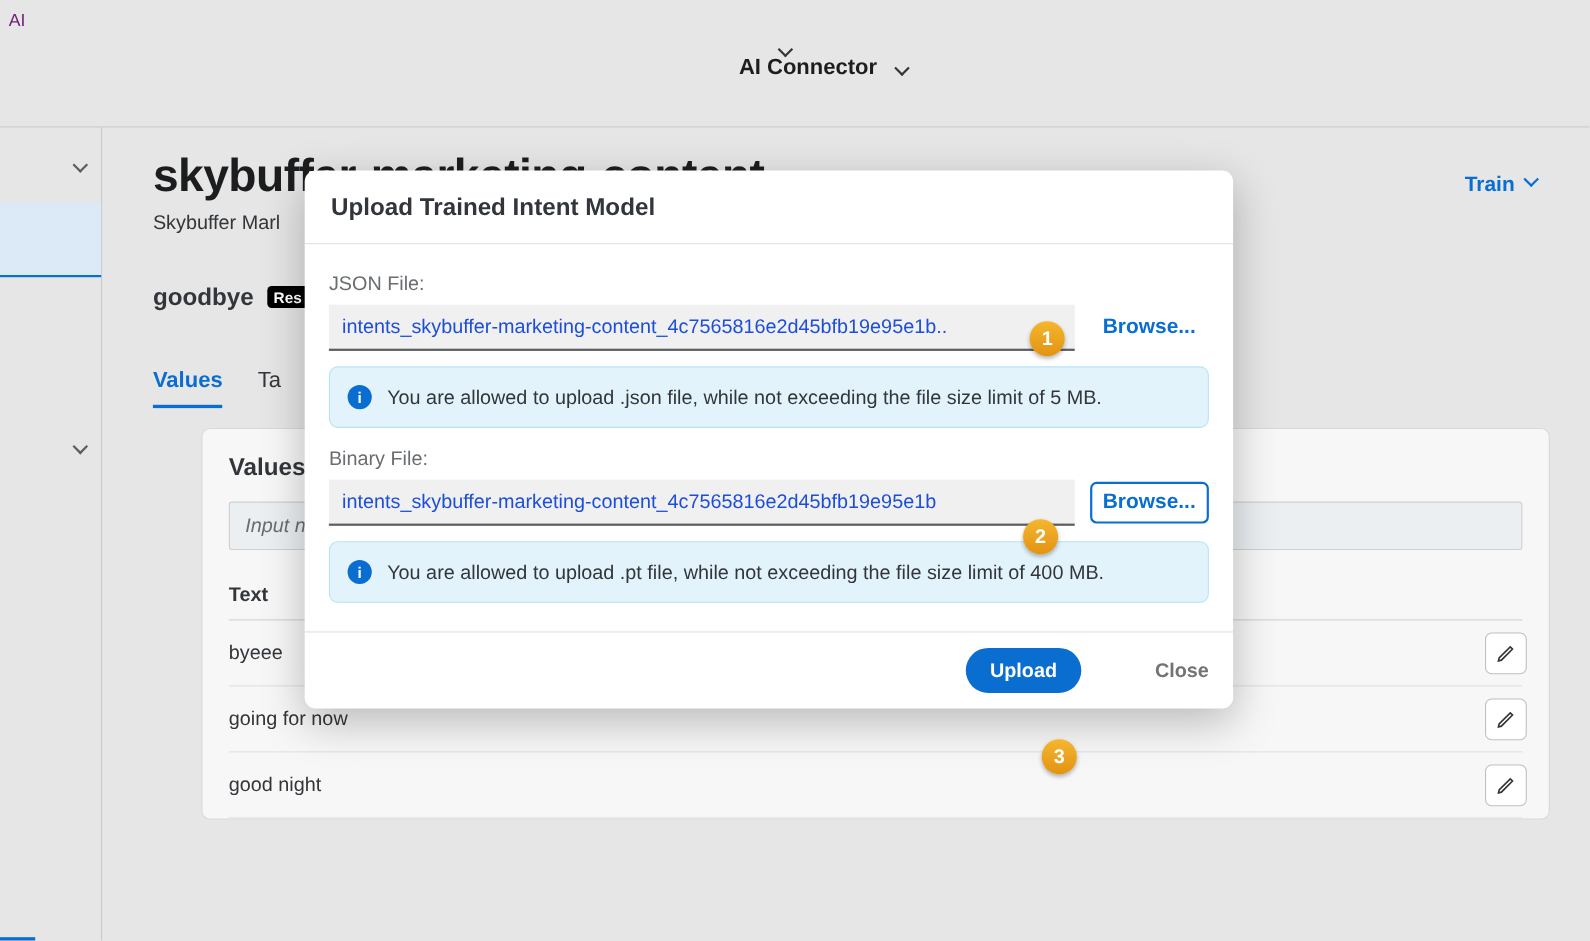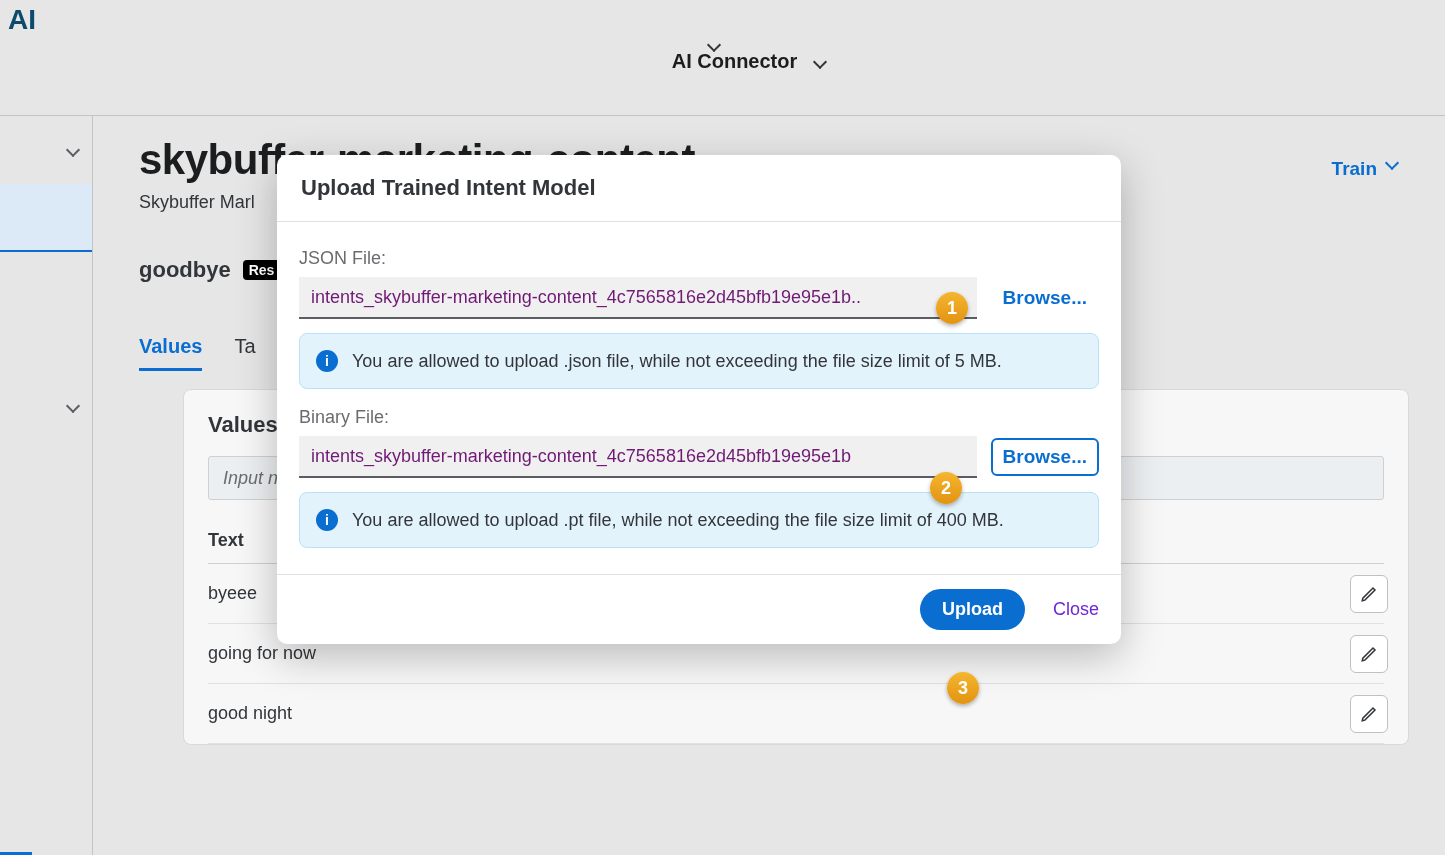--- a/index.html
+++ b/index.html
@@ -1,20 +1,20 @@
 <!DOCTYPE html>
 <html><head>
 <meta charset="utf-8">
 <style>
   * { box-sizing: border-box; margin: 0; padding: 0; }
   html, body { width: 1445px; height: 855px; font-family: -apple-system, BlinkMacSystemFont, "Segoe UI", Arial, sans-serif; background: #e6e6e6; overflow: hidden; color: #32363a; }
 
   
   .topbar { height: 40px; display:flex; align-items:center; padding-left:8px; }
-  .topbar .prod { font-weight:700; font-size:28px; color:#0c4a6e; }
+  .topbar .prod { font-weight:400; font-size:16px; color:#701a75; }
 
   
   .navbar { height:76px; border-bottom:1px solid #c4c4c4; display:flex; align-items:center; padding-left:0;flex-direction:column; }
   .nav-caret { width:10px; height:10px; border-right:2px solid #32363a; border-bottom:2px solid #32363a; transform:rotate(45deg); margin:0 18px 0 0; }
   .nav-item { display:flex; align-items:center; gap:18px; margin-left:70px; font-size:20px; font-weight:600; color:#1b1d1f; }
 
   
   .mainarea { position:absolute; top:116px; left:0; right:0; bottom:0; display:flex; }
   .leftcol { width:93px; border-right:1px solid #c4c4c4; background:#e6e6e6; display:flex; flex-direction:column; align-items:stretch; }
   .leftcol .row { height:68px; display:flex; align-items:center; justify-content:flex-end; padding-right:14px; }
@@ -42,28 +42,28 @@
   .valrow { display:flex; align-items:center; justify-content:space-between; height:60px; border-bottom:1px solid #e0e0e0; font-size:18px; }
   .valrow .editbtn { width:38px; height:38px; border:1px solid #c0c0c0; border-radius:6px; display:flex; align-items:center; justify-content:center; background:#fff; margin-right:-4px; }
   .pencil { width:18px; height:18px; }
 
   
   .dialog { position:absolute; top:155px; left:277px; width:844px; background:#fff; border-radius:10px; box-shadow:0 12px 40px rgba(0,0,0,0.25); overflow:hidden; }
   .dialog-hdr { padding:20px 24px; font-size:22px; font-weight:700; border-bottom:1px solid #e0e0e0; }
   .dialog-body { padding:18px 22px 22px 22px; }
   .field-label { font-size:18px; color:#6a6d70; margin:8px 0 8px 0; }
   .file-row { display:flex; align-items:center; gap:14px; margin-bottom:14px; }
-  .file-input { flex:1; background:#f0f0f0; border:none; border-bottom:2px solid #5a5d61; height:42px; padding:0 12px; font-size:18px; color:#701a75; overflow:hidden; white-space:nowrap; text-overflow:ellipsis; display:flex; align-items:center; }
+  .file-input { flex:1; background:#f0f0f0; border:none; border-bottom:2px solid #5a5d61; height:42px; padding:0 12px; font-size:18px; color:#1d4ed8; overflow:hidden; white-space:nowrap; text-overflow:ellipsis; display:flex; align-items:center; }
   .browse-link { color:#0a6ed1; font-weight:700; font-size:19px; padding:6px 10px; border-radius:6px; border:2px solid transparent; white-space:nowrap; }
   .browse-link.boxed { border:2px solid #0a6ed1; }
   .infobox { background:#e3f3fb; border:1px solid #b8e2f5; border-radius:8px; padding:14px 16px; display:flex; gap:14px; align-items:flex-start; font-size:18px; line-height:1.45; margin-bottom:18px; }
   .info-i { flex:none; width:22px; height:22px; border-radius:50%; background:#0a6ed1; color:#fff; font-weight:700; font-size:14px; display:flex; align-items:center; justify-content:center; font-style:normal; margin-top:2px; }
   .dialog-ftr { border-top:1px solid #e0e0e0; padding:14px 22px; display:flex; justify-content:flex-end; gap:28px; align-items:center; }
   .btn-primary { background:#0a6ed1; color:#fff; font-weight:700; font-size:18px; padding:10px 22px; border-radius:22px; border:none; }
-  .btn-link { color:#6d28d9; font-weight:400; font-size:18px; background:none; border:none; }
+  .btn-link { color:#737373; font-weight:700; font-size:18px; background:none; border:none;margin-left:39px; }
 
   
   .callout { position:absolute; width:32px; height:32px; border-radius:50%; background:#eca216; background:linear-gradient(#f5b62e,#e29312); color:#fff; font-weight:700; font-size:18px; display:flex; align-items:center; justify-content:center; box-shadow:0 2px 4px rgba(0,0,0,0.3); }
 
   
   #co1 { top:292px; left:936px; }
   #co2 { top:472px; left:930px; }
   #co3 { top:672px; left:947px; }
 </style>
 </head>

